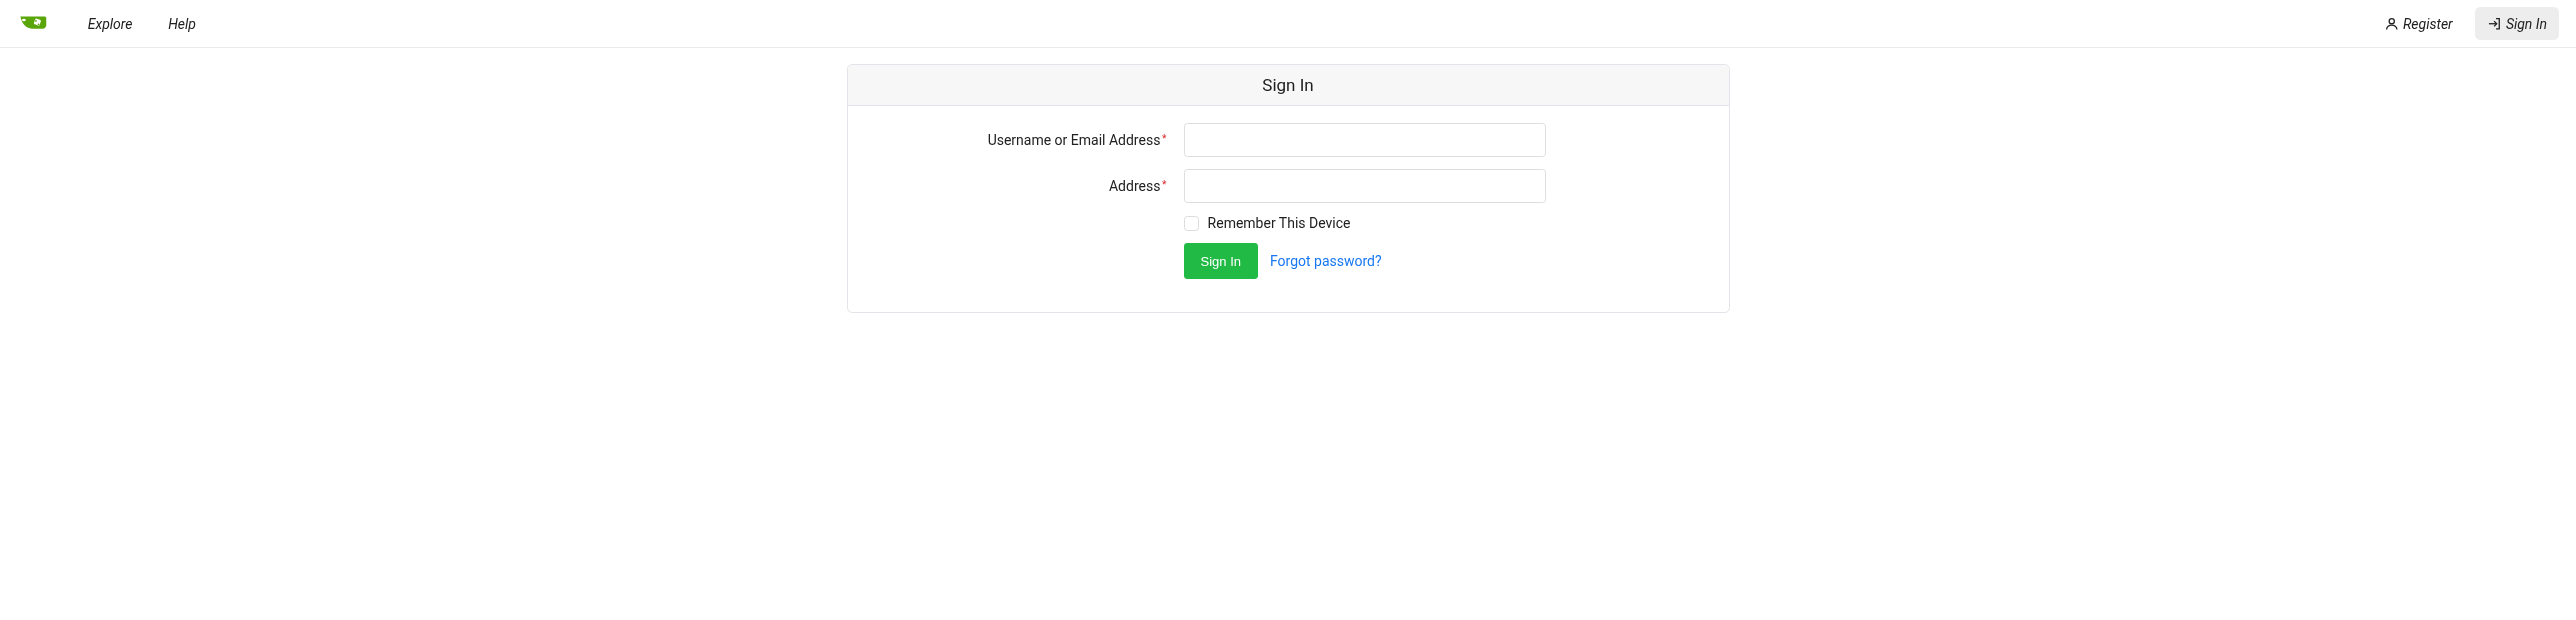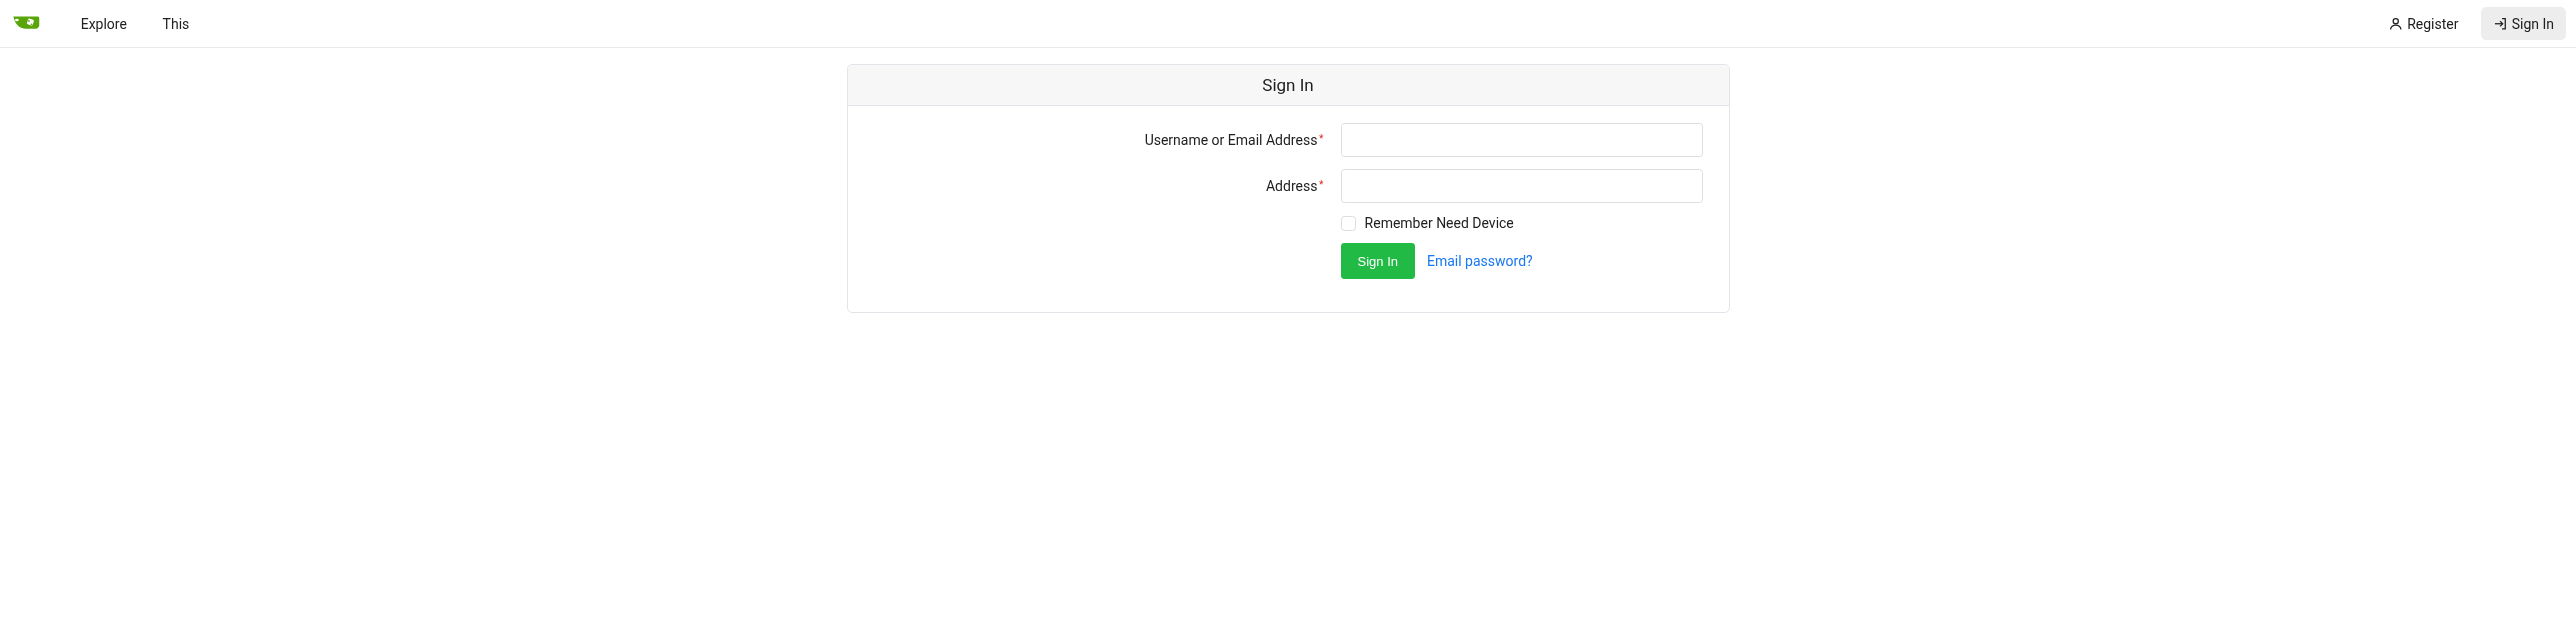--- a/index.html
+++ b/index.html
@@ -6,23 +6,24 @@
     body {
       font-family: -apple-system, BlinkMacSystemFont, "Segoe UI", Roboto, Helvetica, Arial, sans-serif;
       font-size: 12px;
       color: #212121;
       background: #fff;
     }
     .navbar {
       display: flex;
       align-items: center;
       justify-content: space-between;
-      padding: 0 10px;
+      padding: 0 17px;
       height: 48px;
       border-bottom: 0.9px solid #eaeaea;
+      font-style: italic;
     }
     .navbar-left {
       display: flex;
       align-items: center;
       gap: 1.7px;
     }
     .logo {
       display: flex;
       align-items: center;
       margin-right: 21px;
@@ -81,21 +82,20 @@
       font-size: 17px;
       font-weight: 400;
     }
     .panel-body {
       padding: 17px 26px 21px;
     }
     .form-row {
       display: flex;
       align-items: center;
       margin-bottom: 12px;
-      justify-content: flex-end;
     }
     .form-label-col {
       width: 310px;
       text-align: right;
       padding-right: 17px;
       font-size: 14px;
     }
     .req {
       color: #db2828;
       font-size: 10.3px;
@@ -163,21 +163,21 @@
     <a class="logo">
       <svg viewBox="0 0 36 24">
         <path d="M4 4 C4 4 6 18 18 18 L30 18 C32 18 34 16 34 14 L34 6 C34 4.5 33 4 32 4 L12 4 Z" fill="#5aa509"></path>
         <ellipse cx="8" cy="8" rx="2.2" ry="1.4" fill="#fff"></ellipse>
         <rect x="20" y="7" width="7" height="7" rx="1.5" fill="#fff" transform="rotate(20 24 11)"></rect>
         <circle cx="22" cy="9" r="1" fill="#5aa509"></circle>
         <circle cx="25" cy="13" r="1" fill="#5aa509"></circle>
       </svg>
     </a>
     <a class="nav-link">Explore</a>
-    <a class="nav-link">This</a>
+    <a class="nav-link">Help</a>
   </div>
   <div class="navbar-right">
     <a class="nav-btn">
       <svg class="icon-svg" viewBox="0 0 24 24">
         <circle cx="12" cy="8" r="4"></circle>
         <path d="M4 21c0-4 4-7 8-7s8 3 8 7"></path>
       </svg>
       <span>Register</span>
     </a>
     <a class="nav-btn active">
@@ -211,29 +211,29 @@
         </div>
         <div class="form-input-col">
           <input type="password" class="text-input" style="">
         </div>
       </div>
 
       <div class="form-row">
         <div class="form-label-col"></div>
         <div class="form-input-col checkbox-row">
           <div class="checkbox"></div>
-          <span class="checkbox-label">Remember Need Device</span>
+          <span class="checkbox-label">Remember This Device</span>
         </div>
       </div>
 
       <div class="form-row">
         <div class="form-label-col"></div>
         <div class="form-input-col action-row">
           <button class="btn-primary">Sign In</button>
-          <a class="link">Email password?</a>
+          <a class="link">Forgot password?</a>
         </div>
       </div>
 
 
     </div>
   </div>
 </div>
 
 
 </body></html>

